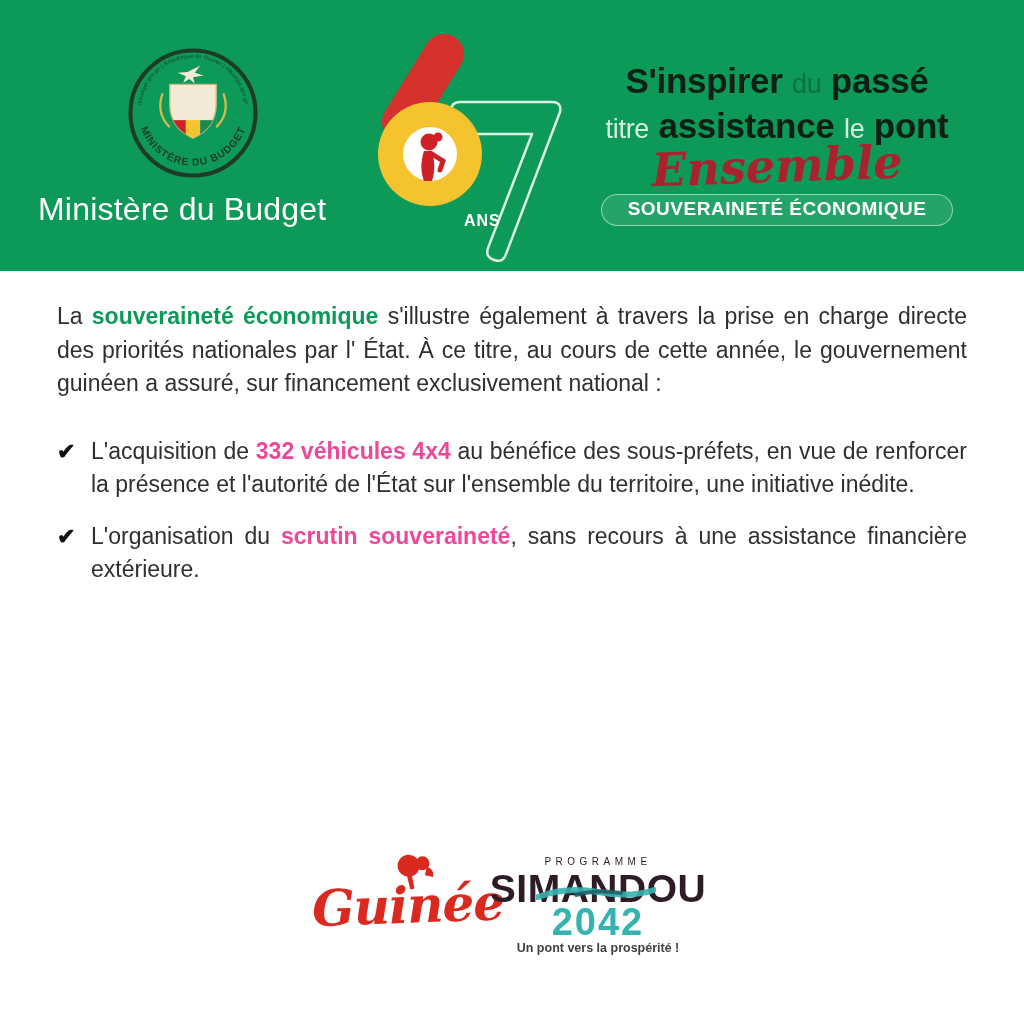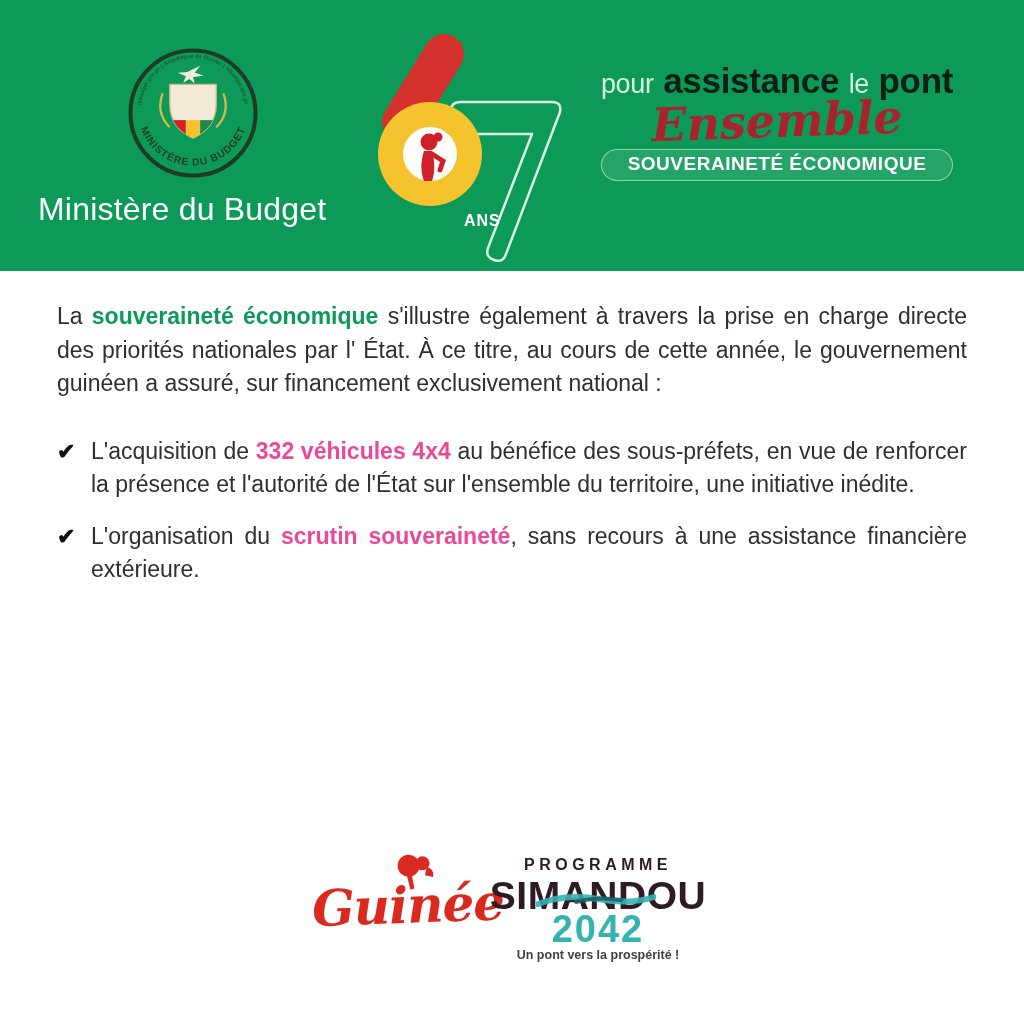--- a/index.html
+++ b/index.html
@@ -35,21 +35,21 @@
   .btext{flex:1;margin:0;font-size:23px;line-height:33.5px;text-align:justify;}
   .btext b{color:#ec4899;}
 
   
   .guinee{position:absolute;left:312px;top:876px;width:180px;text-align:center;transform:rotate(-2deg);}
   .guinee .word{font-family:"DejaVu Serif",serif;font-style:italic;font-weight:bold;
     font-size:50px;color:#da2a20;letter-spacing:-1px;}
   .guinee svg{position:absolute;left:76px;top:-26px;}
 
   .simandou{position:absolute;left:478px;top:856px;width:240px;text-align:center;}
-  .prog{font-size:16px;font-weight:bold;letter-spacing:4.5px;color:#2d1b26;}
+  .prog{font-size:10px;font-weight:normal;letter-spacing:4.5px;color:#2d1b26;}
   .sname{position:relative;margin-top:2px;font-size:39px;font-weight:bold;color:#2d1b26;letter-spacing:.5px;line-height:40px;}
   .swoosh{position:absolute;left:58px;top:16px;}
   .year{margin-top:-6px;font-size:38px;font-weight:bold;color:#35b3af;letter-spacing:2px;line-height:38px;}
   .tag{margin-top:0px;font-size:12.5px;font-weight:bold;color:#404040;}
 </style>
 </head>
 <body>
 
 <div class="canvas">
 
@@ -97,21 +97,26 @@
           <circle cx="66" cy="107" r="4.5" fill="#cf2027"></circle>
           <path d="M52,121 c-4,12 -3,22 0,30 l8,0 c3,-9 3,-20 0,-30 z" fill="#cf2027"></path>
           <path d="M60,124 l11,7 -3,9" fill="none" stroke="#cf2027" stroke-width="5" stroke-linecap="round"></path>
         </g>
       </g>
       <text x="92" y="196" font-size="16" font-weight="bold" fill="#ffffff" letter-spacing="1">ANS</text>
     </svg>
 
     <div class="slogan">
       <div class="slog-line">
-        <span class="lite">pour</span>
+        <span class="dark">S'inspirer</span>
+        <span class="mid">du</span>
+        <span class="dark">passé</span>
+      </div>
+      <div class="slog-line">
+        <span class="lite">titre</span>
         <span class="dark">assistance</span>
         <span class="lite">le</span>
         <span class="dark">pont</span>
       </div>
       <div class="script">Ensemble</div>
       <div><span class="badge">SOUVERAINETÉ ÉCONOMIQUE</span></div>
     </div>
   </header>
 
   <main class="main">

